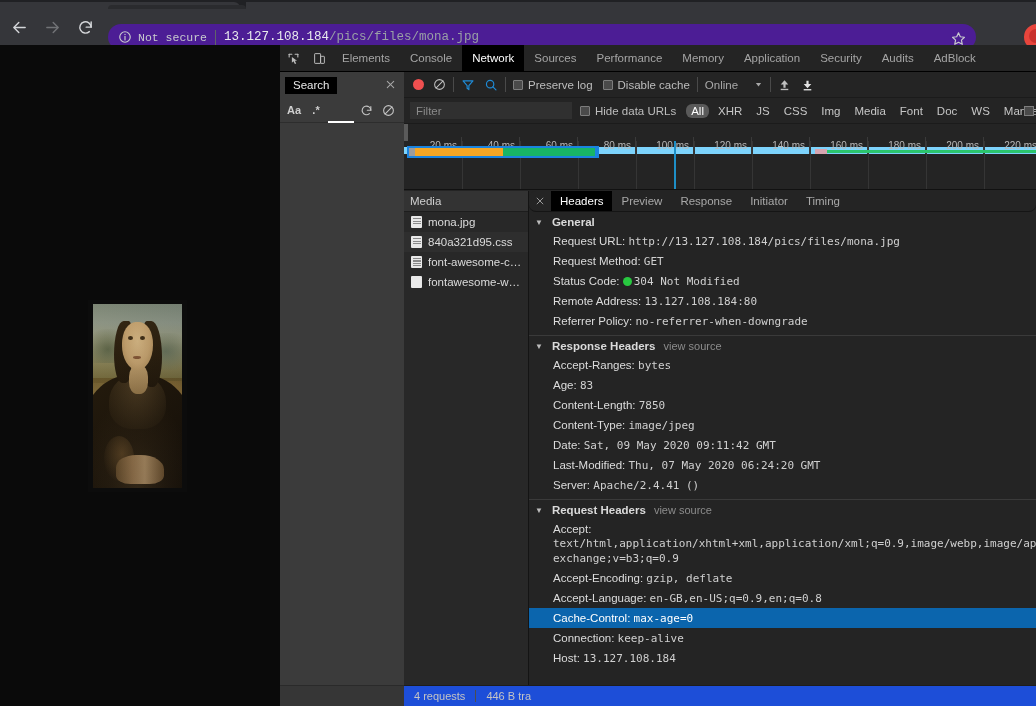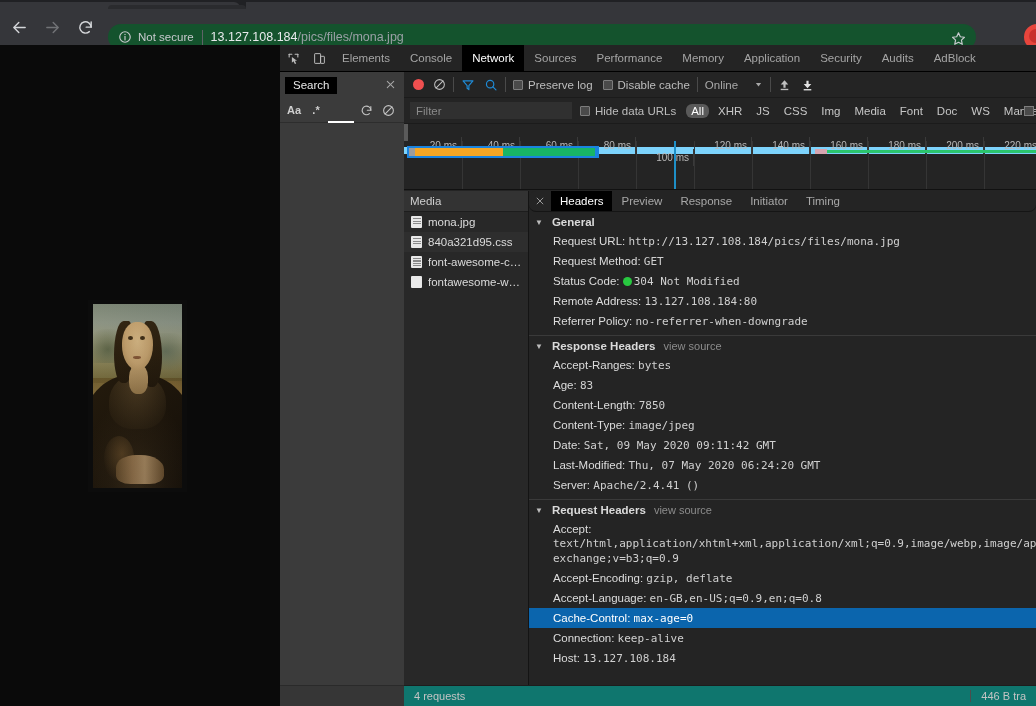--- a/index.html
+++ b/index.html
@@ -40,24 +40,25 @@
     width: 28px; height: 28px; margin-left: 5px;
     display: flex; align-items: center; justify-content: center;
     border-radius: 50%;
   }
   .nav-btn svg { display: block; }
   .nav-btn.disabled svg { opacity: 0.38; }
 
   #omnibox {
     position: absolute; left: 108px; top: 15px;
     width: 868px; height: 26px;
-    background: #14532d;
+    background: #4c1d95;
     border-radius: 13px;
     display: flex; align-items: center;
     padding: 0 8px 0 10px;
+    font-family: Liberation Mono, monospace;
   }
   #info-icon { flex: 0 0 auto; display: flex; align-items: center; }
   #not-secure-label {
     color: #c8cace; font-size: 11.5px; margin-left: 6px; white-space: nowrap;
   }
   #omnibox-sep {
     width: 1px; height: 15px; background: #5f6368; margin: 0 8px;
     flex: 0 0 auto;
   }
   #url-text { font-size: 12.5px; white-space: nowrap; overflow: hidden; }
@@ -424,23 +425,23 @@
     display: inline-block; width: 9px; height: 9px; border-radius: 50%;
     background: #28c840; vertical-align: -1px; margin-right: 2px;
   }
   .hdr-divider {
     height: 1px; background: #3a3a3a; margin: 4px 0 0 0;
   }
 
   
   #net-statusbar {
     position: absolute; left: 124px; top: 640px; width: 632px; height: 21px;
-    background: #0f766e; border-top: 1px solid #1d1d1d;
+    background: #1d4ed8; border-top: 1px solid #1d1d1d;
     display: flex; align-items: center;
-    font-size: 11px; color: #c4c4c4; justify-content: space-between;
+    font-size: 11px; color: #c4c4c4;
   }
   #net-statusbar .cell { padding: 0 10px; white-space: nowrap; }
   #net-statusbar .cell + .cell { border-left: 1px solid #4d4d4d; }
 </style>
 </head>
 <body>
 
 <div id="browser-tabstrip">
   <div class="tab-left"></div>
   <div class="tab-mid"></div>
@@ -648,21 +649,21 @@
 
     <span id="right-edge-check"></span>
   </div>
 
   <div id="overview">
     <div id="overview-ruler">
       <div class="tick" style="left:0px;width:58px;">20 ms</div>
       <div class="tick" style="left:58px;width:58px;">40 ms</div>
       <div class="tick" style="left:116px;width:58px;">60 ms</div>
       <div class="tick" style="left:174px;width:58px;">80 ms</div>
-      <div class="tick" style="left:232px;width:58px;margin-top:12px;">100 ms</div>
+      <div class="tick" style="left:232px;width:58px;">100 ms</div>
       <div class="tick" style="left:290px;width:58px;">120 ms</div>
       <div class="tick" style="left:348px;width:58px;">140 ms</div>
       <div class="tick" style="left:406px;width:58px;">160 ms</div>
       <div class="tick" style="left:464px;width:58px;">180 ms</div>
       <div class="tick" style="left:522px;width:58px;">200 ms</div>
       <div class="tick" style="left:580px;width:58px;">220 ms</div>
     </div>
     <div id="overview-grid">
       <div class="vline" style="left:58px;"></div>
       <div class="vline" style="left:116px;"></div>

